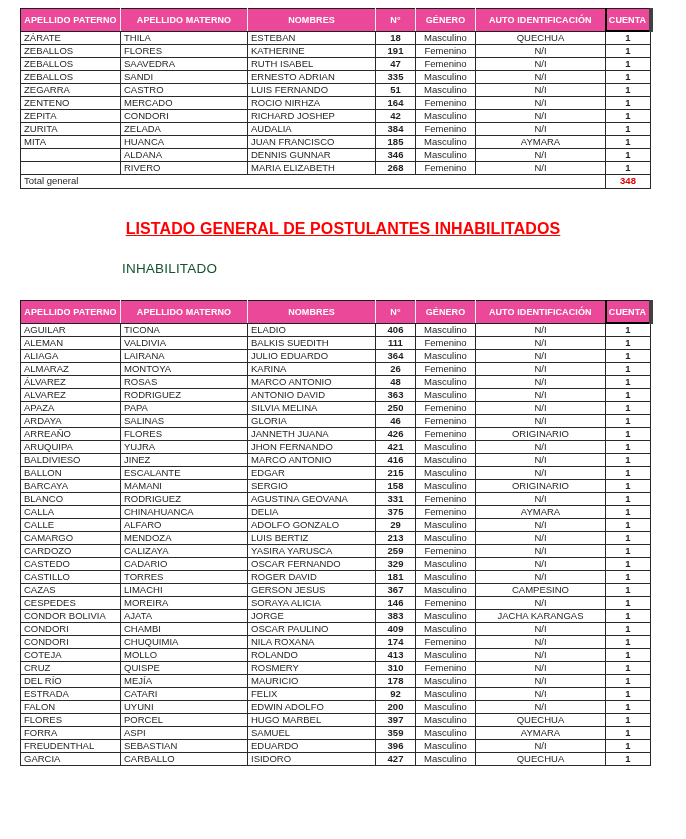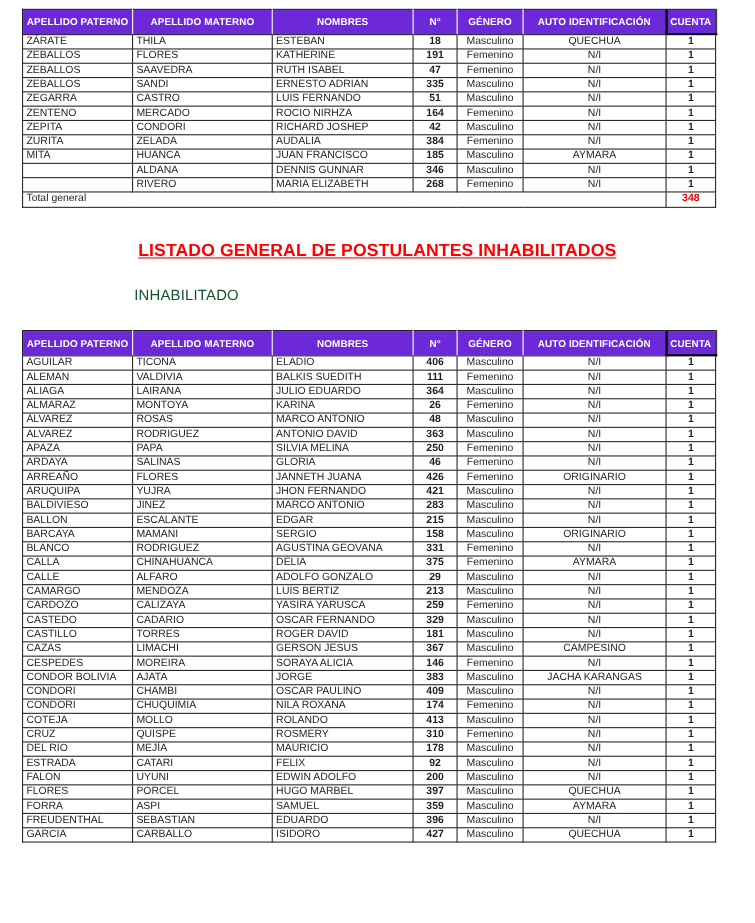--- a/index.html
+++ b/index.html
@@ -13,26 +13,26 @@
   }
   table.grid col.c0{width:100px}
   table.grid col.c1{width:127px}
   table.grid col.c2{width:128px}
   table.grid col.c3{width:40px}
   table.grid col.c4{width:60px}
   table.grid col.c5{width:130px}
   table.grid col.c6{width:45px}
 
   table.grid th{
-    background:#6d28d9;color:#ffffff;font-size:9px;font-weight:bold;
+    background:#ec4899;color:#ffffff;font-size:9px;font-weight:bold;
     height:21px;text-align:center;border:1px solid #1f1f1f;
     border-right:1px solid #ecf0e6;padding:0 2px;letter-spacing:.1px;
   }
   table.grid th.cuenta{
-    border-left:2px solid #000;border-right:2px solid #404040;border-bottom:2px solid #000;
+    border-left:2px solid #000;border-right:4px solid #404040;border-bottom:2px solid #000;
   }
   table.grid td{
     border:1px solid #2a2a2a;font-size:9.5px;height:12px;
     padding:0 3px;white-space:nowrap;overflow:hidden;line-height:1.1;
   }
   td.al{text-align:left}
   td.ac{text-align:center}
   td.num{text-align:center;font-weight:bold}
   td.cuenta{
     text-align:center;font-weight:bold;
@@ -305,21 +305,21 @@
             <td class="al">JHON FERNANDO</td>
             <td class="num">421</td>
             <td class="ac">Masculino</td>
             <td class="ac">N/I</td>
             <td class="cuenta">1</td>
           </tr>
           <tr>
             <td class="al">BALDIVIESO</td>
             <td class="al">JINEZ</td>
             <td class="al">MARCO ANTONIO</td>
-            <td class="num">283</td>
+            <td class="num">416</td>
             <td class="ac">Masculino</td>
             <td class="ac">N/I</td>
             <td class="cuenta">1</td>
           </tr>
           <tr>
             <td class="al">BALLON</td>
             <td class="al">ESCALANTE</td>
             <td class="al">EDGAR</td>
             <td class="num">215</td>
             <td class="ac">Masculino</td>

